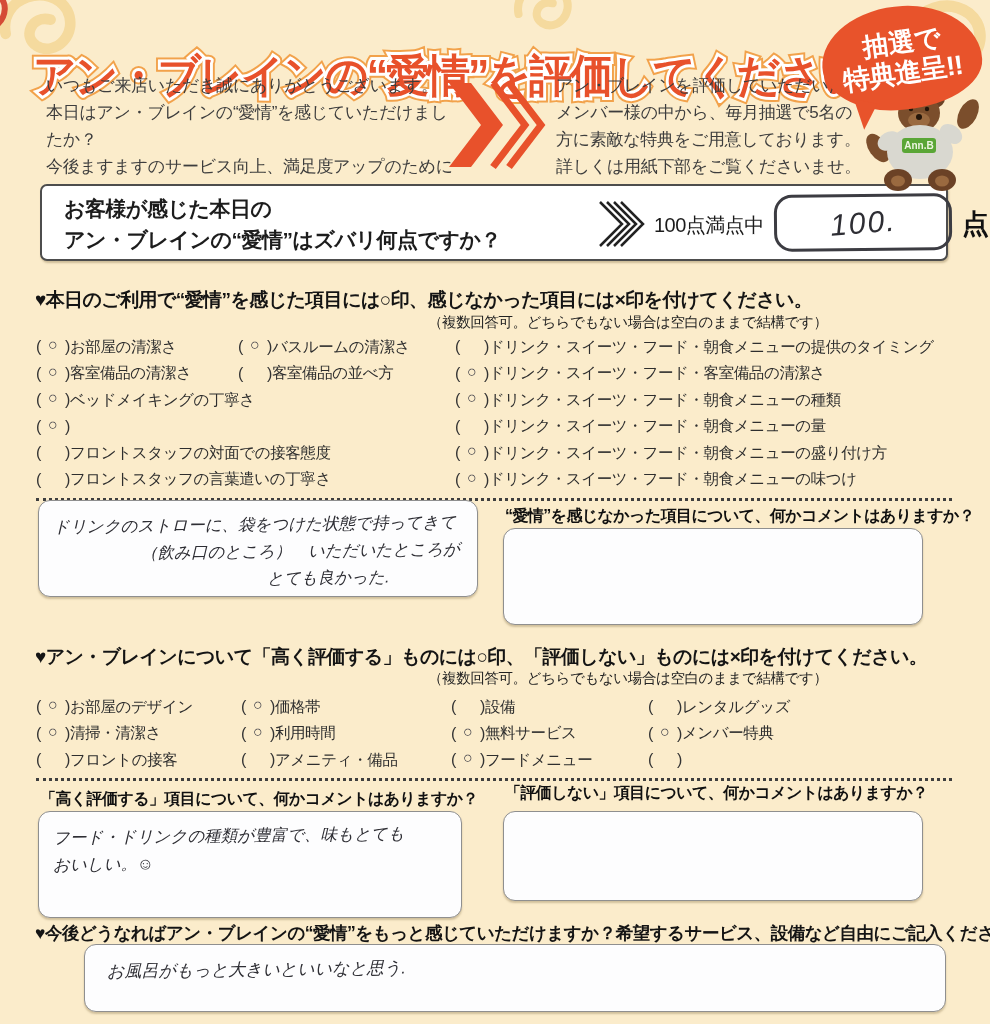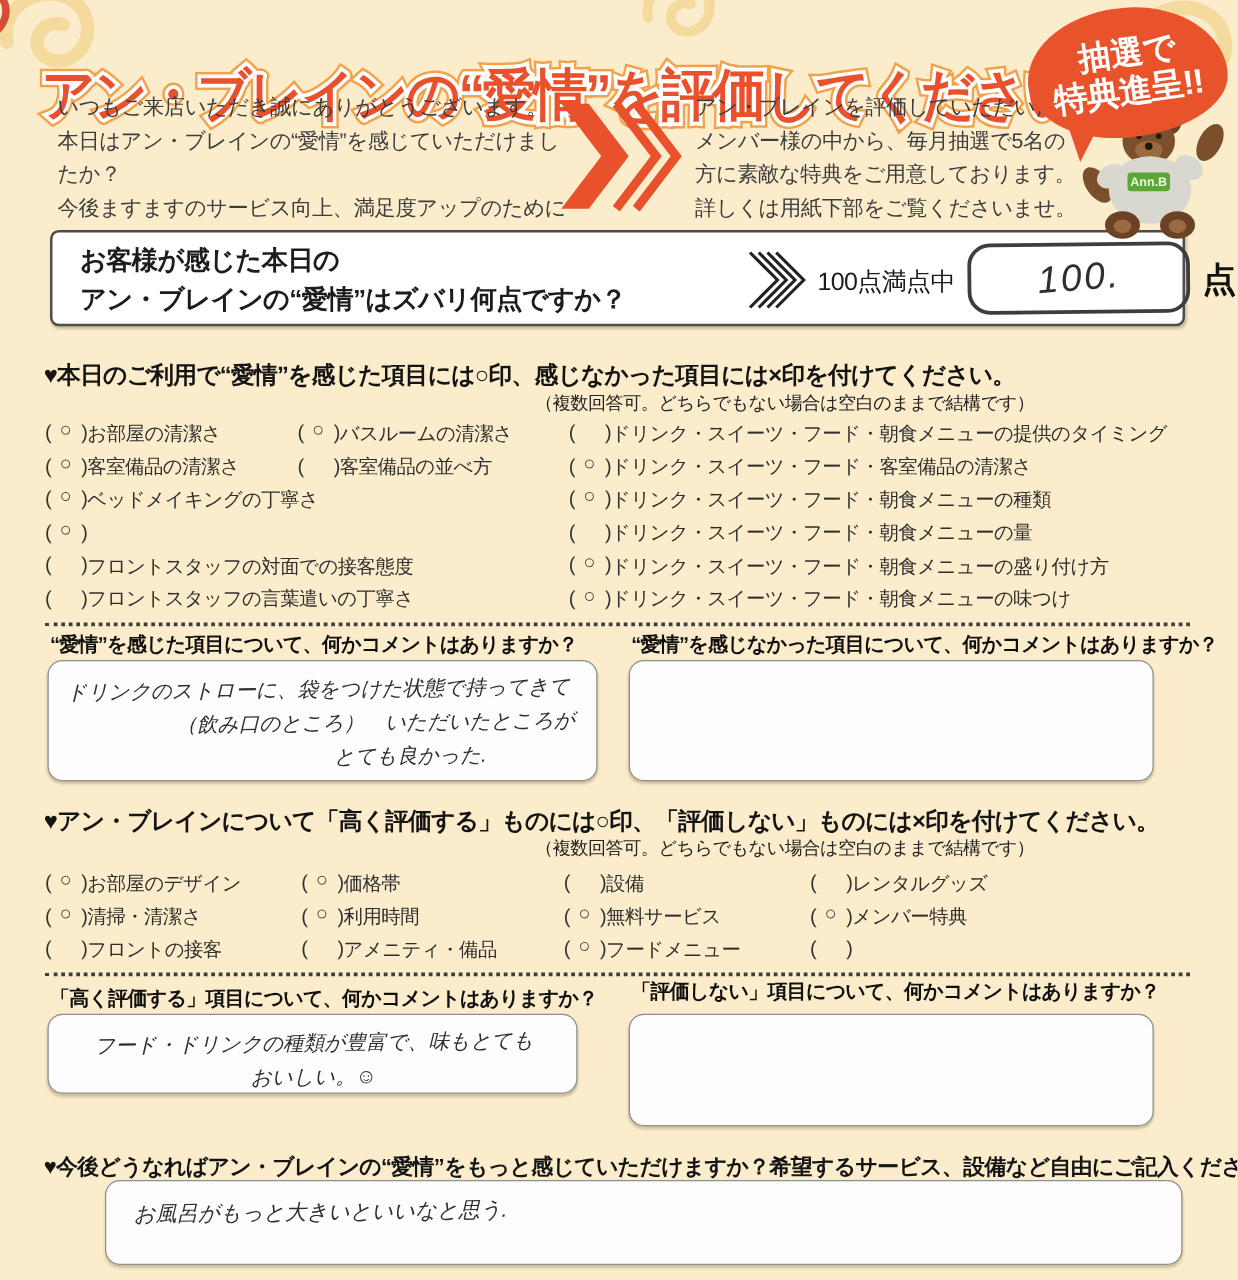--- a/index.html
+++ b/index.html
@@ -263,21 +263,21 @@
           <span>ドリンク・スイーツ・フード・朝食メニューの味つけ</span>
         </span>
     </div>
   </div>
 
   <div class="dotted" style="top:498px;"></div>
 
   <div class="cmt-label" style="left:40px;top:506px;">“愛情”を感じた項目について、何かコメントはありますか？</div>
   <div class="cmt-label" style="left:505px;top:506px;">“愛情”を感じなかった項目について、何かコメントはありますか？</div>
 
-  <div class="cmt-box" style="left:38px;top:528px;width:440px;height:97px;">
+  <div class="cmt-box" style="left:38px;top:500px;width:440px;height:97px;">
     <div class="hw-lines hw">
       <div>ドリンクのストローに、袋をつけた状態で持ってきて</div>
       <div class="ind1">（飲み口のところ）　いただいたところが</div>
       <div class="ind2">とても良かった.</div>
     </div>
   </div>
   <div class="cmt-box" style="left:503px;top:528px;width:420px;height:97px;">
     <div class="hw-lines hw"></div>
   </div>
 
@@ -362,21 +362,21 @@
           <span class="paren">)</span>
         </span>
     </div>
   </div>
 
   <div class="dotted" style="top:778px;"></div>
 
   <div class="cmt-label" style="left:40px;top:789px;">「高く評価する」項目について、何かコメントはありますか？</div>
   <div class="cmt-label" style="left:505px;top:783px;">「評価しない」項目について、何かコメントはありますか？</div>
 
-  <div class="cmt-box" style="left:38px;top:811px;width:424px;height:64px;text-align:center;">
+  <div class="cmt-box" style="left:38px;top:811px;width:424px;height:107px;">
     <div class="hw-lines hw">
       <div>フード・ドリンクの種類が豊富で、味もとても</div>
       <div>おいしい。☺</div>
     </div>
   </div>
   <div class="cmt-box" style="left:503px;top:811px;width:420px;height:90px;">
     <div class="hw-lines hw"></div>
   </div>
 
   <div class="sec-head s3-head" style="top:921px;">♥今後どうなればアン・ブレインの“愛情”をもっと感じていただけますか？希望するサービス、設備など自由にご記入ください。</div>

